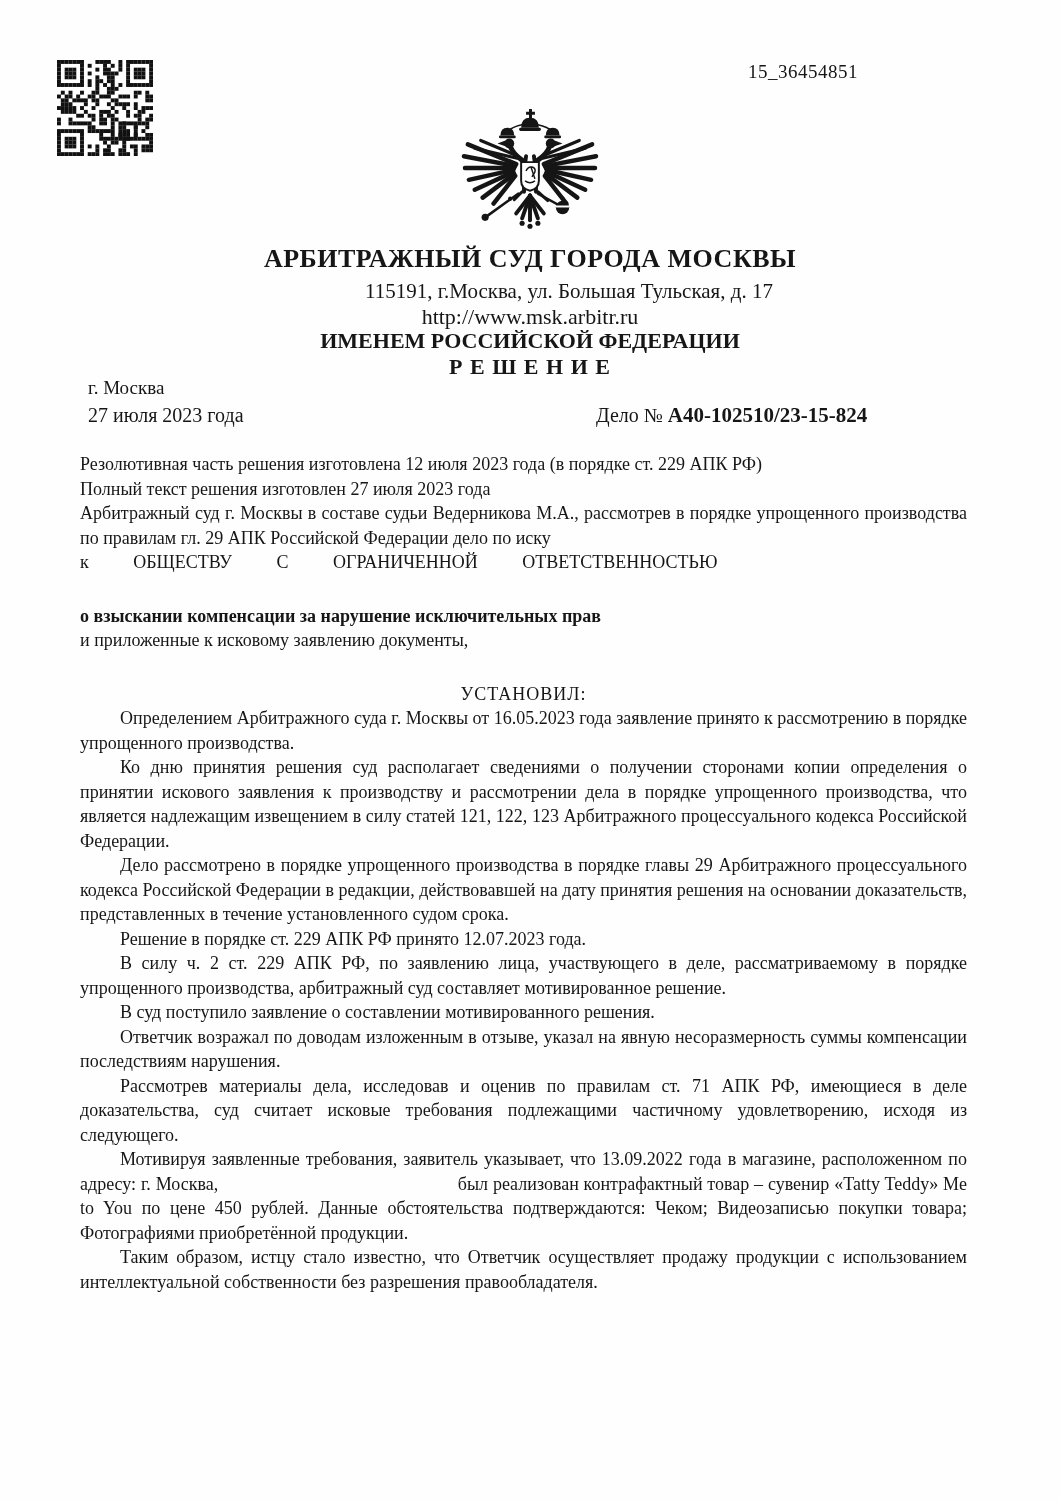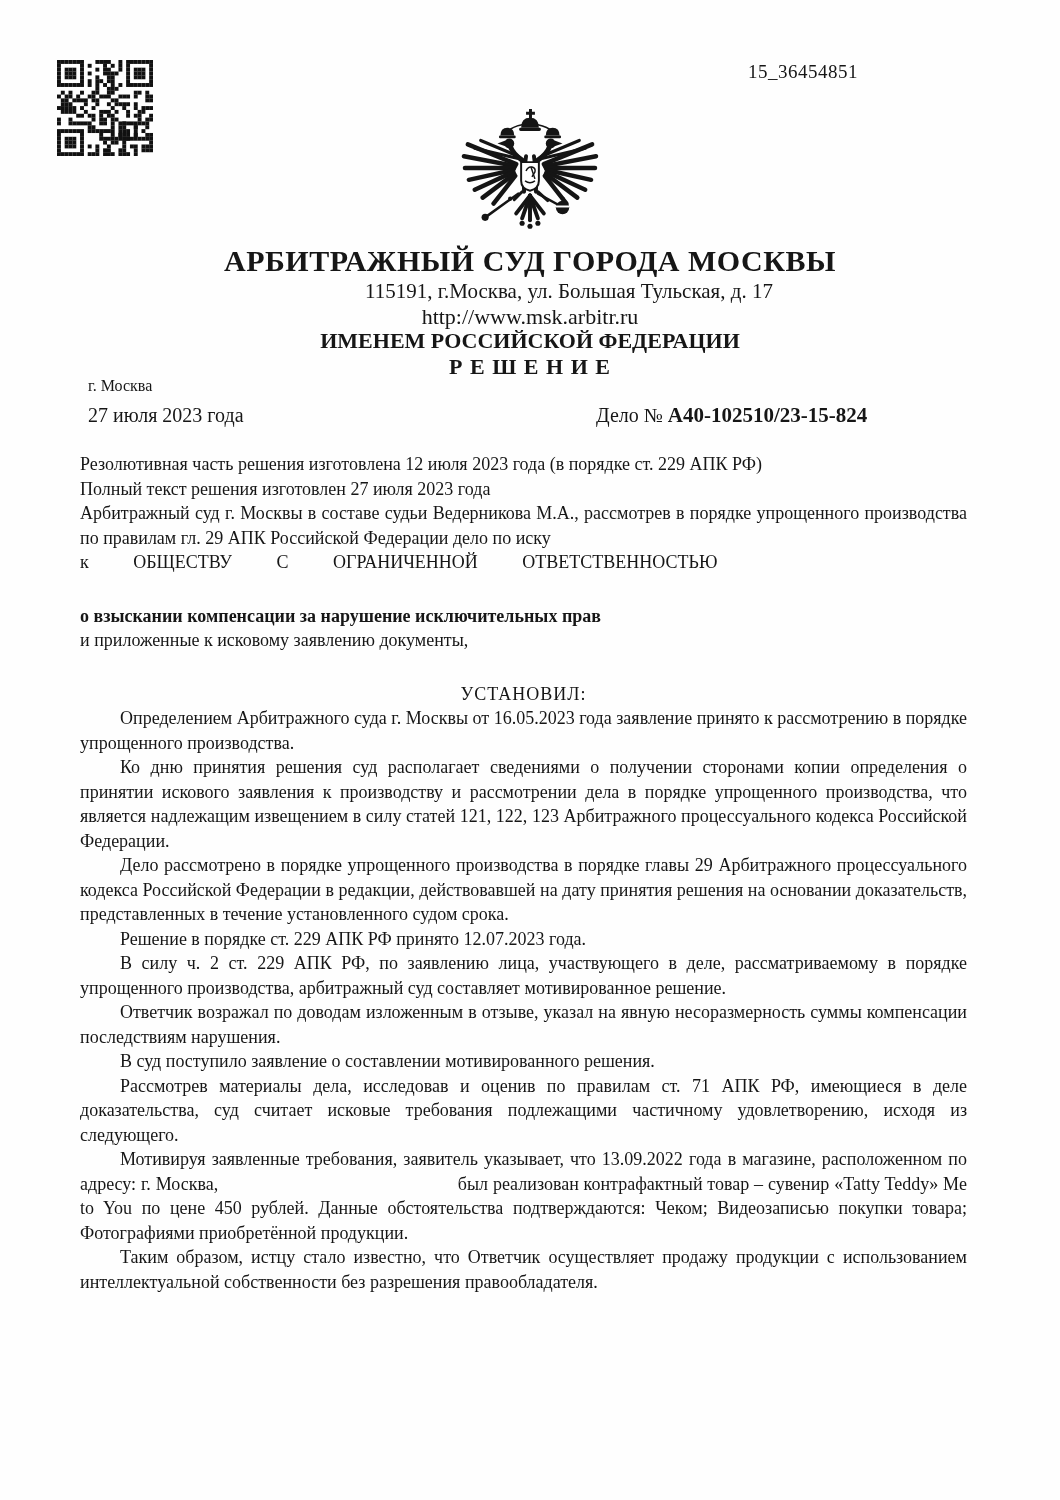--- a/index.html
+++ b/index.html
@@ -9,27 +9,27 @@
   }
   .abs{position:absolute;}
   
   #qr{left:57px;top:60px;width:96px;height:96px;}
   
   #docid{left:748px;top:61px;font-size:19px;letter-spacing:.5px;}
   
   #emblem{left:461px;top:106px;width:138px;height:130px;}
   
   .hline{left:0;width:1060px;text-align:center;white-space:nowrap;}
-  #court-name{top:244px;font-size:30px;font-weight:bold;letter-spacing:.5px;}
+  #court-name{top:244px;font-size:26px;font-weight:bold;letter-spacing:.5px;}
   #court-address{top:279px;font-size:21px;margin-left:39px;}
   #court-site{top:304px;font-size:22px;}
   #in-name{top:328px;font-size:22px;font-weight:bold;}
   #resh{top:354px;font-size:22px;font-weight:bold;letter-spacing:1px;}
   
-  #place{left:88px;top:377px;font-size:16px;}
+  #place{left:88px;top:377px;font-size:19px;}
   #datep{left:88px;top:404px;font-size:20px;}
   #case{left:596px;top:403px;font-size:20px;}
   #case b{font-size:21px;}
   
   #doc-body{left:80px;top:452px;width:887px;}
   .par{
     margin:0;font-size:18px;line-height:24.5px;text-align:justify;
     font-family:"Liberation Serif", serif;
   }
   .par.indent{text-indent:40px;}
@@ -482,18 +482,18 @@
     <p class="par gap-line"></p>
     <p class="par bold-line"><span>о взыскании компенсации за нарушение исключительных прав</span></p>
     <p class="par plain"><span>и приложенные к исковому заявлению документы,</span></p>
     <p class="par gap-line"></p>
     <p class="par center-bold"><span>УСТАНОВИЛ:</span></p>
     <p class="par indent"><span>Определением Арбитражного суда г. Москвы от 16.05.2023 года заявление принято к рассмотрению в порядке упрощенного производства.</span></p>
     <p class="par indent"><span>Ко дню принятия решения суд располагает сведениями о получении сторонами копии определения о принятии искового заявления к производству и рассмотрении дела в порядке упрощенного производства, что является надлежащим извещением в силу статей 121, 122, 123 Арбитражного процессуального кодекса Российской Федерации.</span></p>
     <p class="par indent"><span>Дело рассмотрено в порядке упрощенного производства в порядке главы 29 Арбитражного процессуального кодекса Российской Федерации в редакции, действовавшей на дату принятия решения на основании доказательств, представленных в течение установленного судом срока.</span></p>
     <p class="par indent"><span>Решение в порядке ст. 229 АПК РФ принято 12.07.2023 года.</span></p>
     <p class="par indent"><span>В силу ч. 2 ст. 229 АПК РФ, по заявлению лица, участвующего в деле, рассматриваемому в порядке упрощенного производства, арбитражный суд составляет мотивированное решение.</span></p>
+    <p class="par indent"><span>В суд поступило заявление о составлении мотивированного решения.</span></p>
     <p class="par indent"><span>Ответчик возражал по доводам изложенным в отзыве, указал на явную несоразмерность суммы компенсации последствиям нарушения.</span></p>
-    <p class="par indent"><span>В суд поступило заявление о составлении мотивированного решения.</span></p>
     <p class="par indent"><span>Рассмотрев материалы дела, исследовав и оценив по правилам ст. 71 АПК РФ, имеющиеся в деле доказательства, суд считает исковые требования подлежащими частичному удовлетворению, исходя из следующего.</span></p>
     <p class="par indent"><span>Мотивируя заявленные требования, заявитель указывает, что 13.09.2022 года в магазине, расположенном по адресу: г. Москва,</span> <span class="gap" style="width: 230px;"></span> <span>был реализован контрафактный товар – сувенир «Tatty Teddy» Me to You по цене 450 рублей. Данные обстоятельства подтверждаются: Чеком; Видеозаписью покупки товара; Фотографиями приобретённой продукции.</span></p>
     <p class="par indent"><span>Таким образом, истцу стало известно, что Ответчик осуществляет продажу продукции с использованием интеллектуальной собственности без разрешения правообладателя.</span></p>
   </div>
 
 </body></html>

